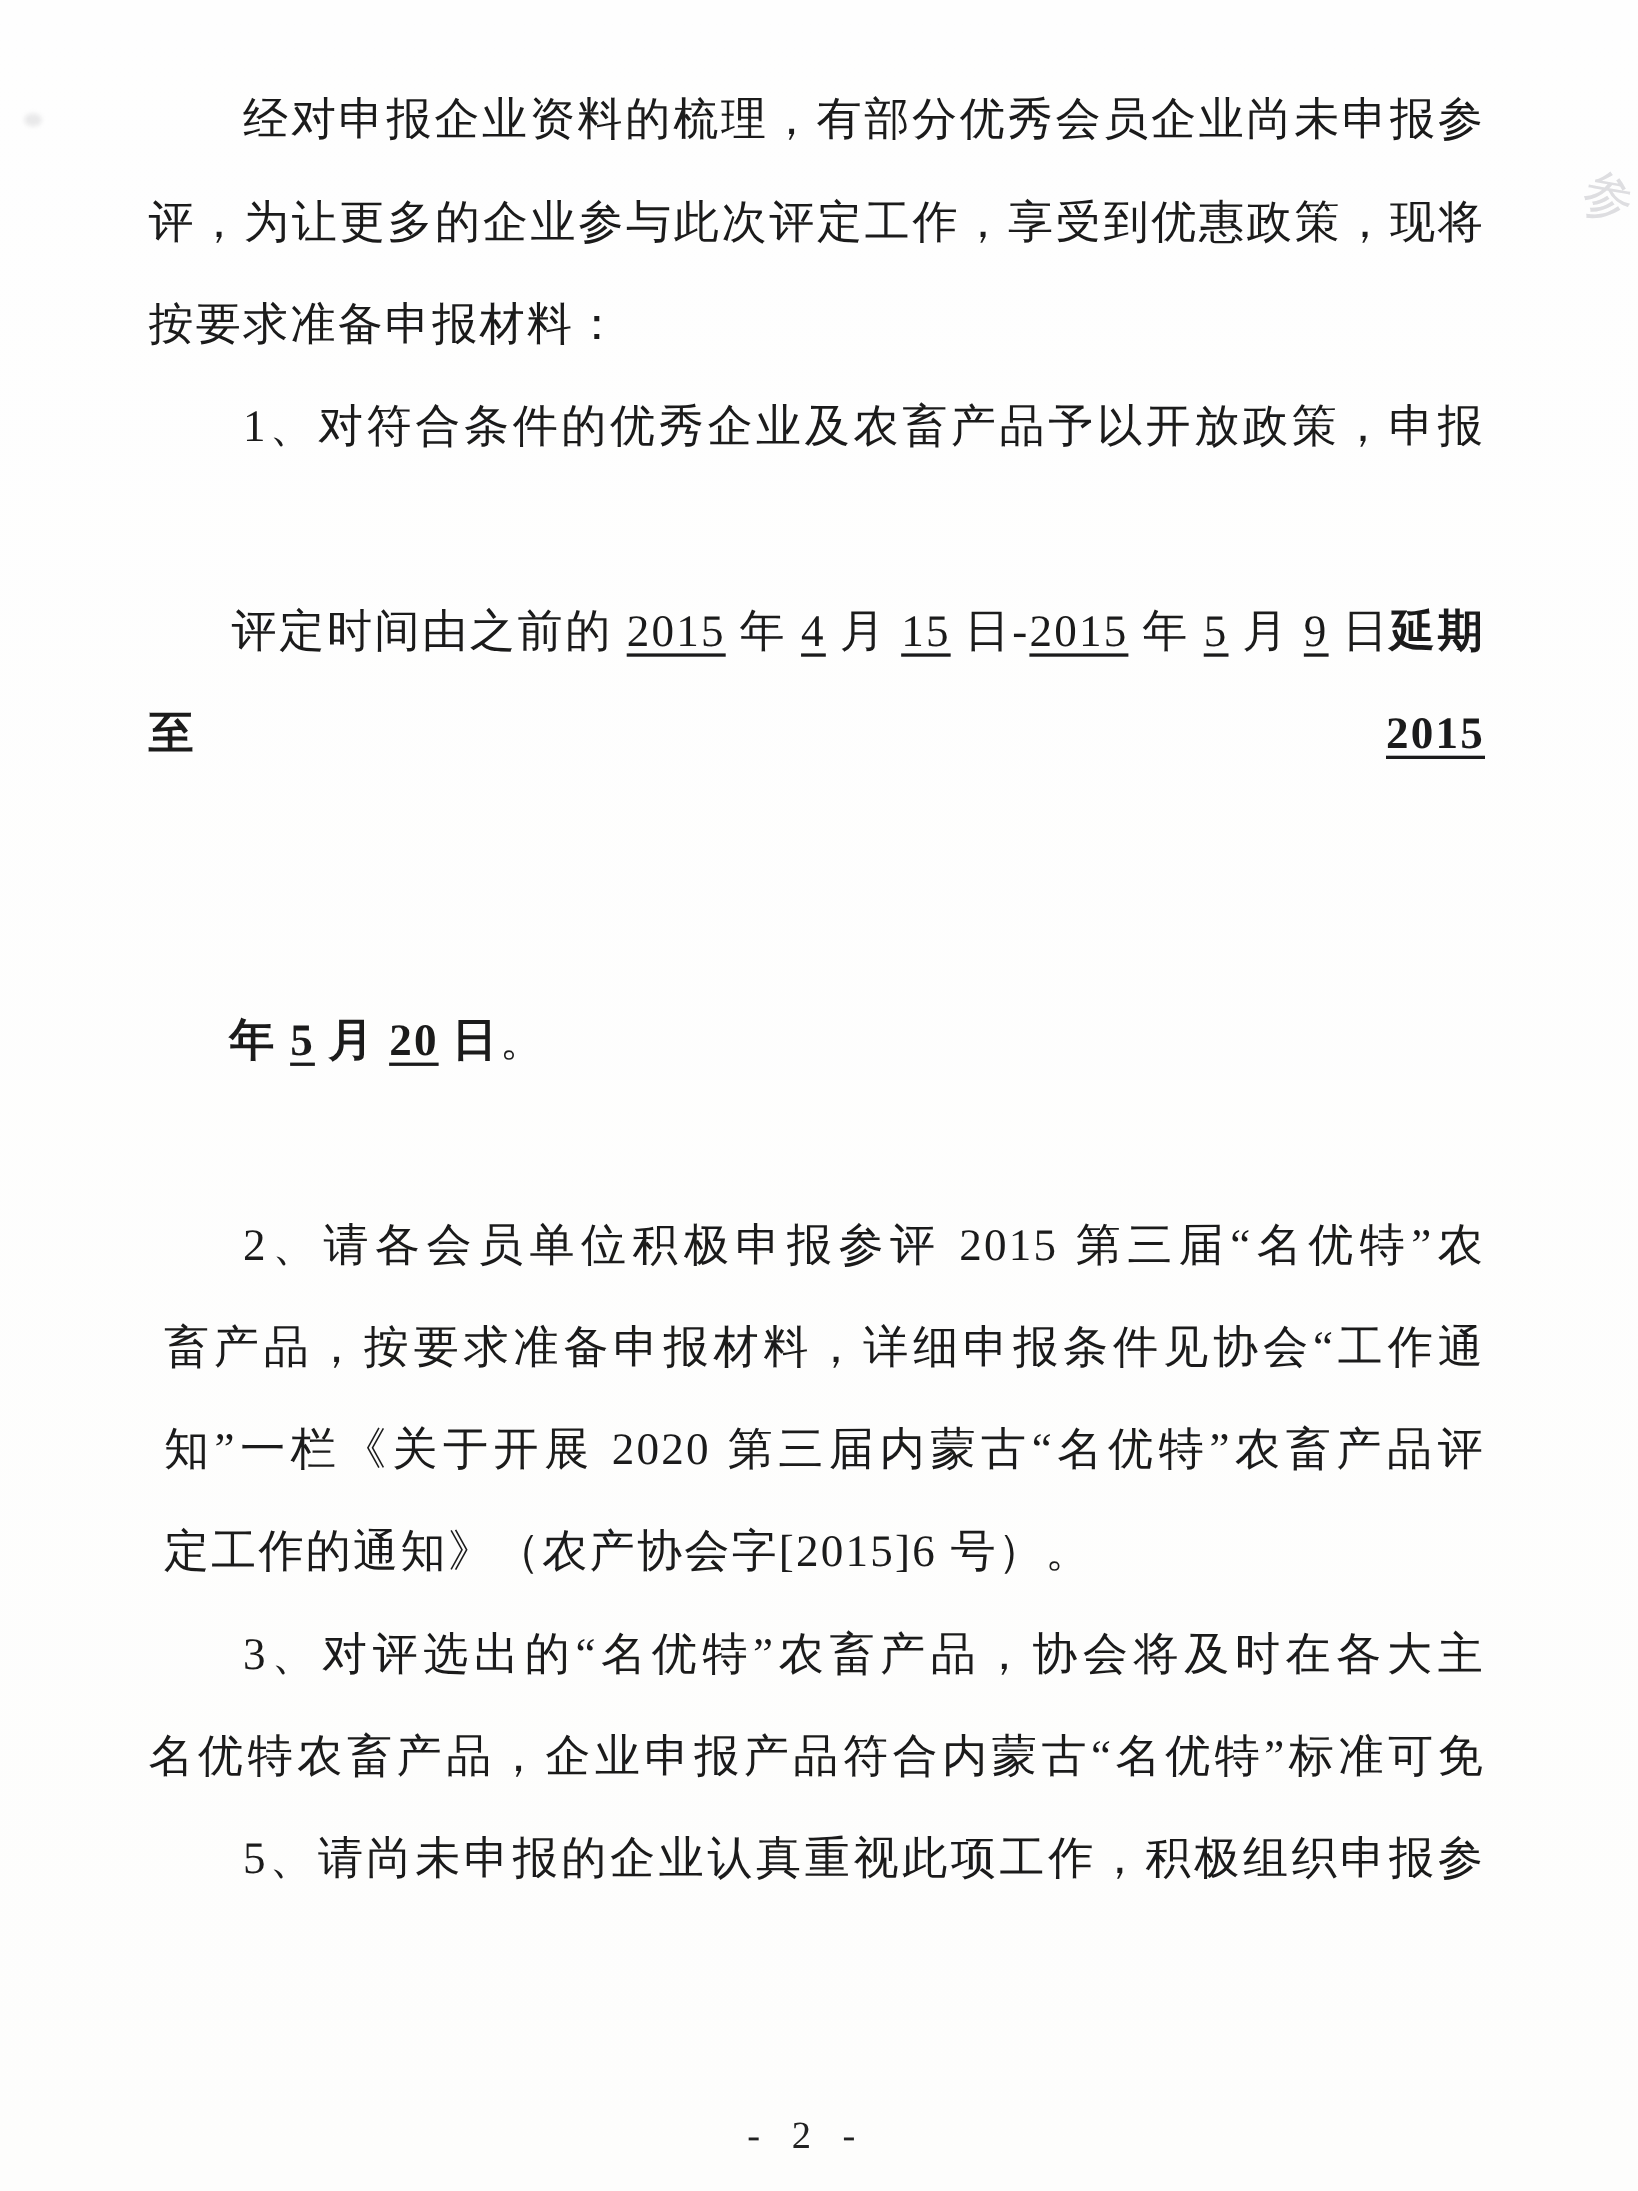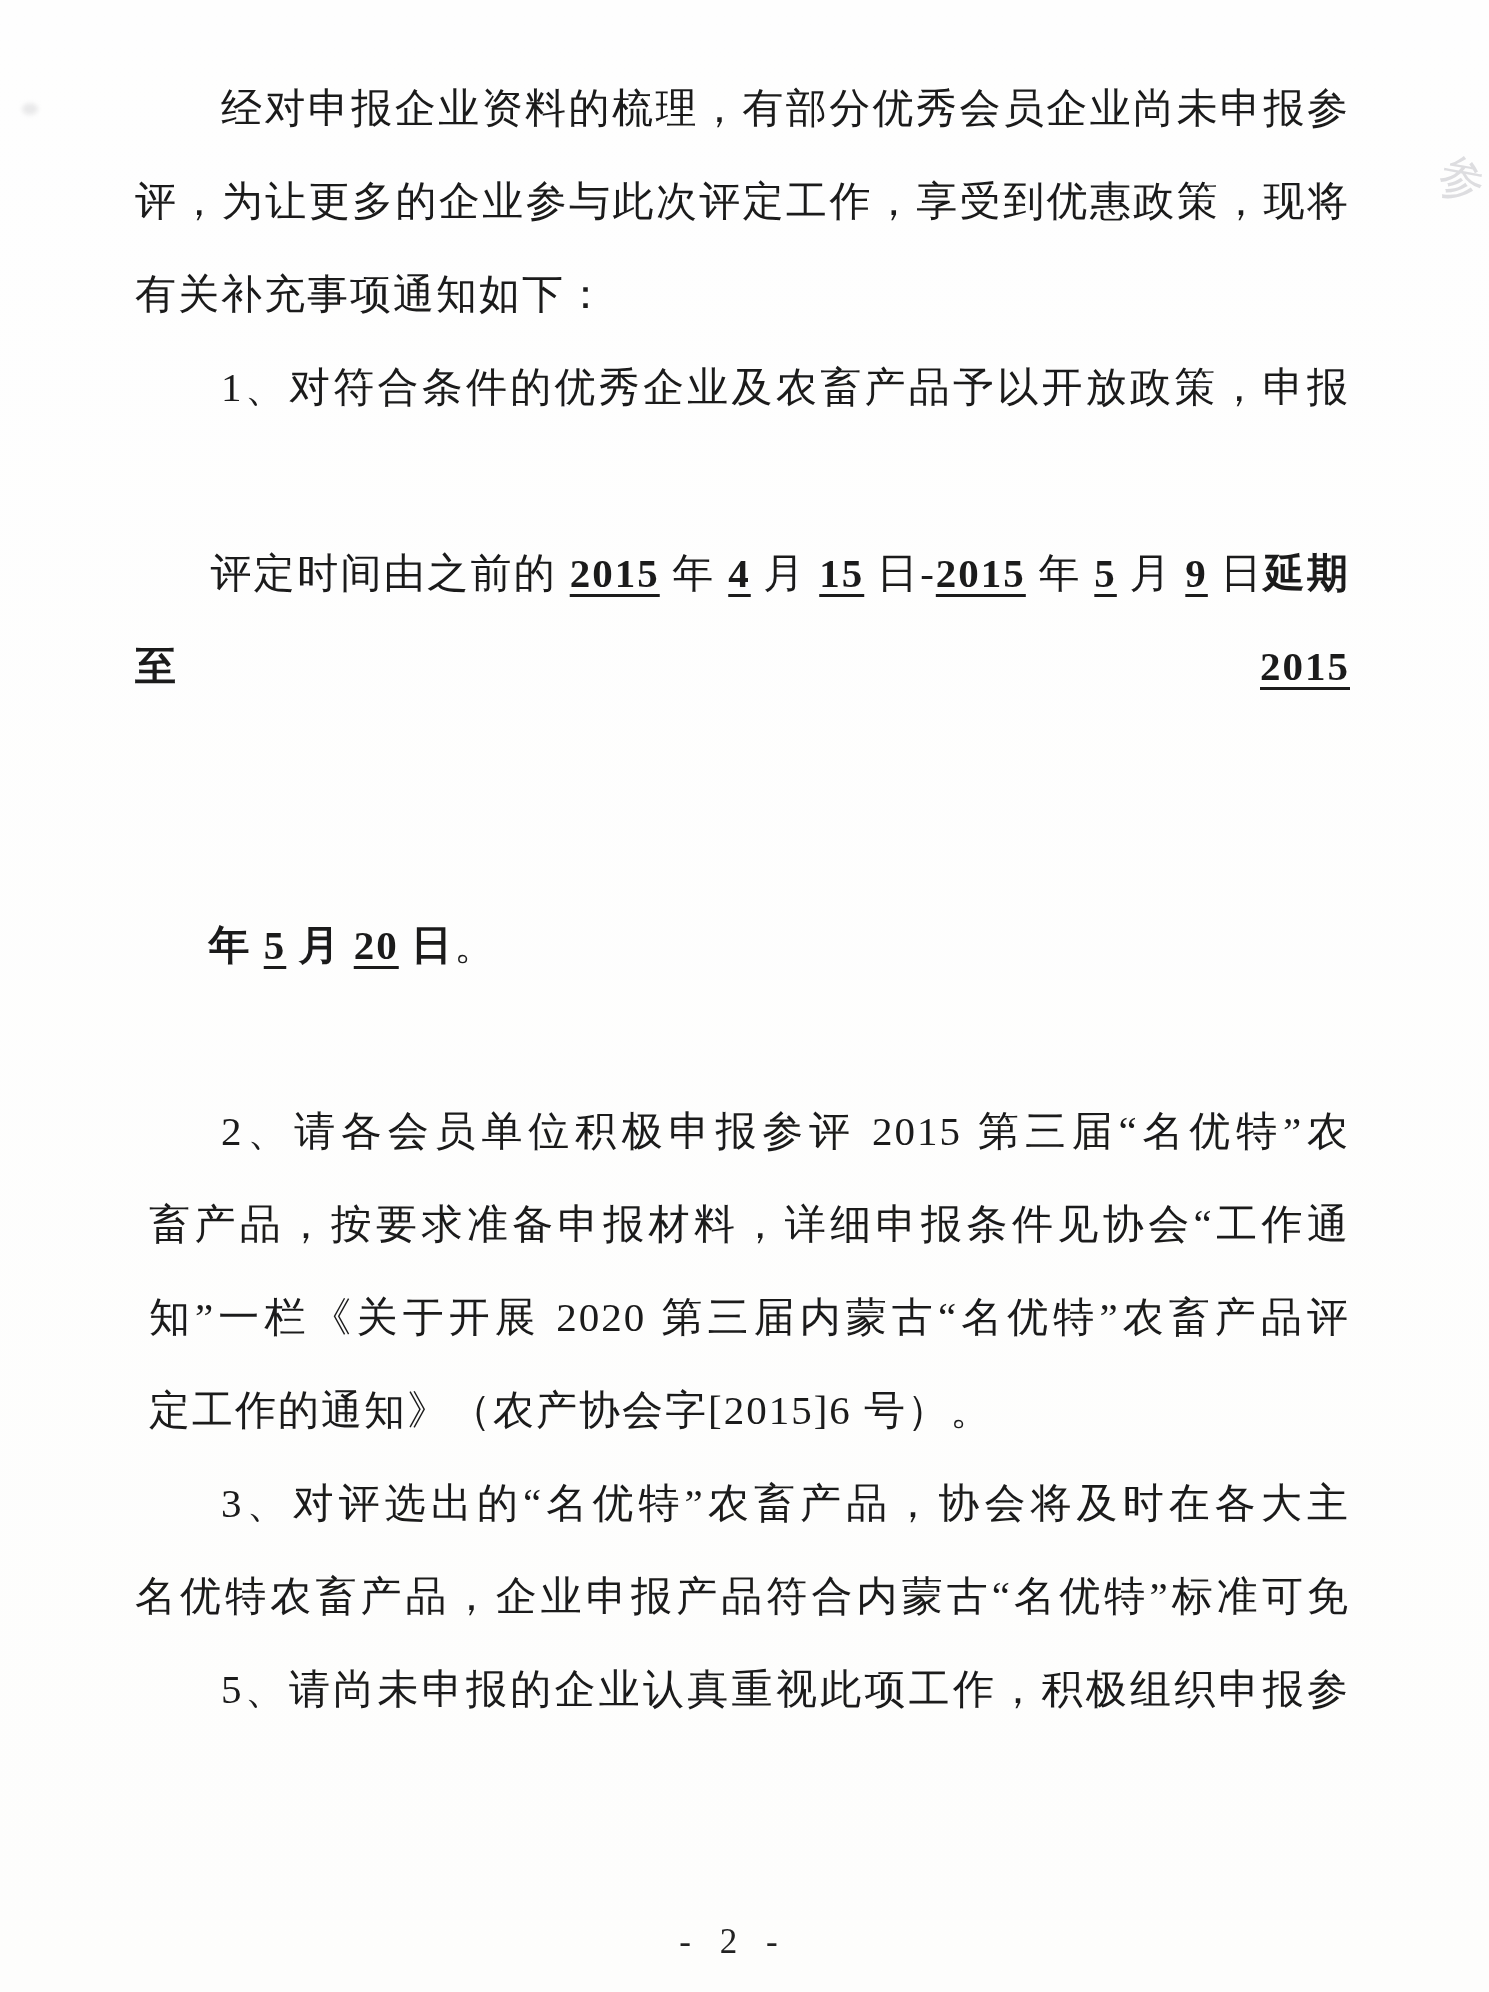--- a/index.html
+++ b/index.html
@@ -21,21 +21,21 @@
     font-size:41px;
     line-height:93px;
     letter-spacing:2px;
     text-justify:inter-character;
   }
   .line{white-space:pre-wrap;}
   .just{text-align:justify;text-align-last:justify;}
   .ind{text-indent:86px;font-family:Liberation Serif, serif;}
   .sh{padding-left:14px;}
   .b{font-weight:700;}
-  .u{text-decoration:underline;text-decoration-thickness:2.5px;text-underline-offset:7px;font-weight:bold;}
+  .u{text-decoration:underline;text-decoration-thickness:2.5px;text-underline-offset:7px;}
   .page-number{
     position:absolute;
     bottom:30px;left:0;right:22px;
     text-align:center;
     font-size:35px;
     letter-spacing:10px;
     color:#222;
   }
   .ghost-mark{
     position:absolute;
@@ -58,21 +58,21 @@
 <body>
 
 <div class="page">
 
   <div class="smudge"></div>
 
   <div class="doc">
 
     <div class="line just ind">经对申报企业资料的梳理，有部分优秀会员企业尚未申报参</div>
     <div class="line just">评，为让更多的企业参与此次评定工作，享受到优惠政策，现将</div>
-    <div class="line">有关补充事项通知如下：</div>
+    <div class="line">按要求准备申报材料：</div>
 
     <div class="line just ind">1、对符合条件的优秀企业及农畜产品予以开放政策，申报</div>
 
     <div class="line just">
       <span>评定时间由之前的 </span><span class="u">2015</span><span> 年 </span><span class="u">4</span><span> 月 </span><span class="u">15</span><span> 日-</span><span class="u">2015</span><span> 年 </span><span class="u">5</span><span> 月 </span><span class="u">9</span><span> 日</span><span class="b">延期至 </span><span class="b u">2015</span>
     </div>
 
     <div class="line">
       <span class="b">年 </span><span class="b u">5</span><span class="b"> 月 </span><span class="b u">20</span><span class="b"> 日</span><span>。</span>
     </div>

